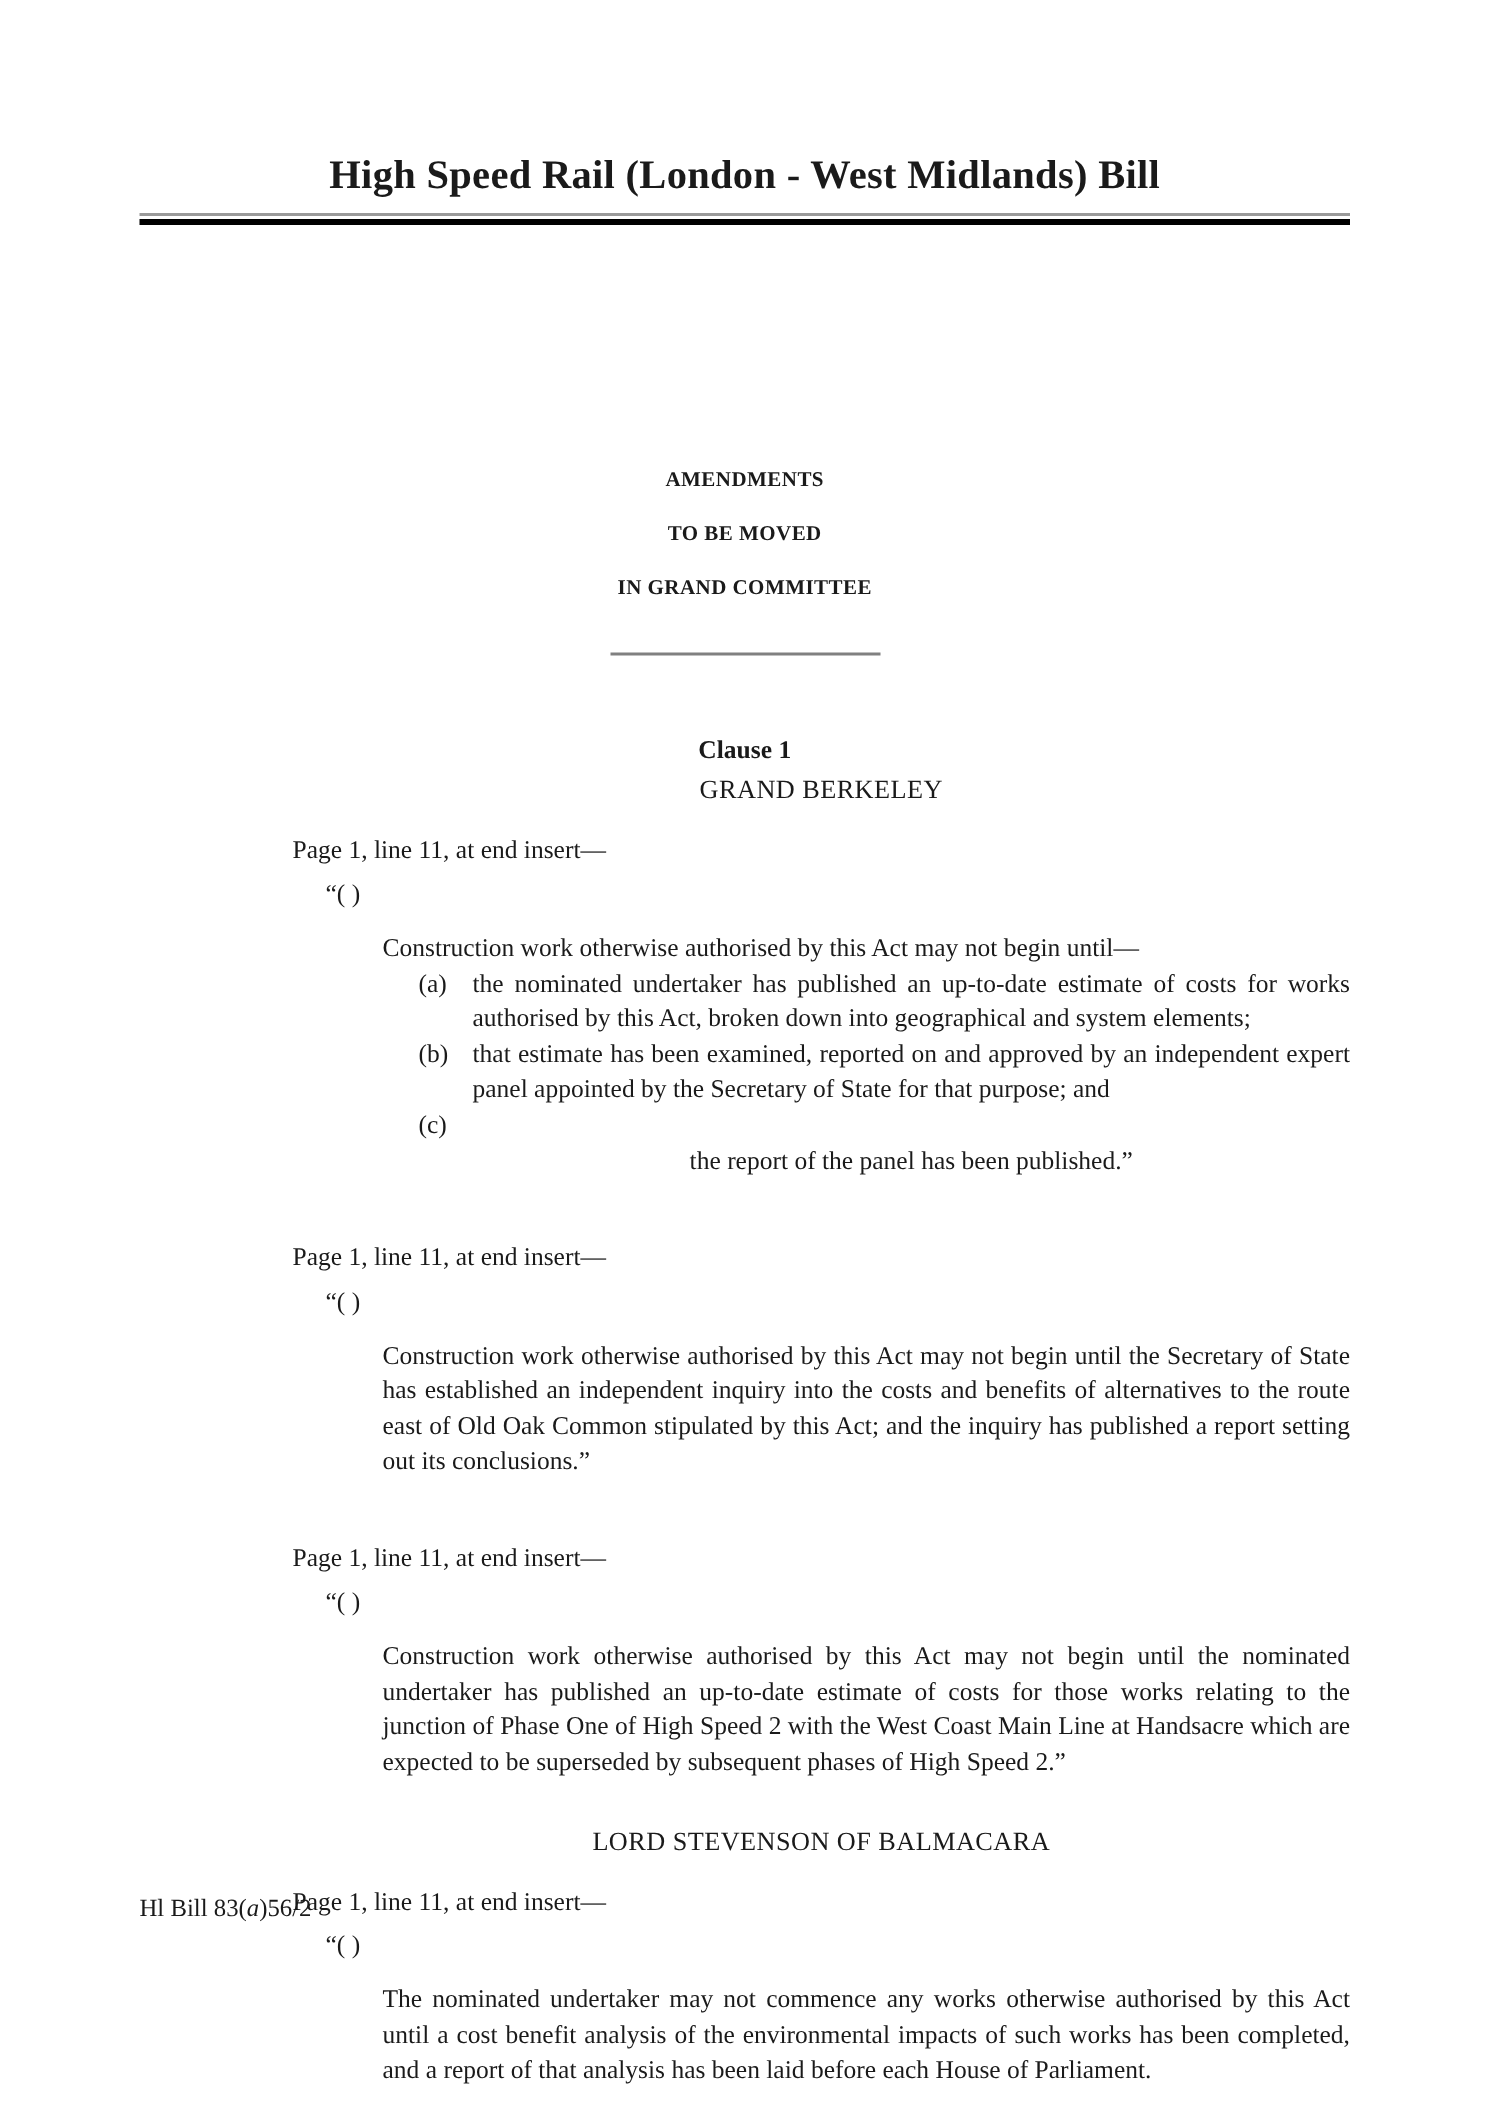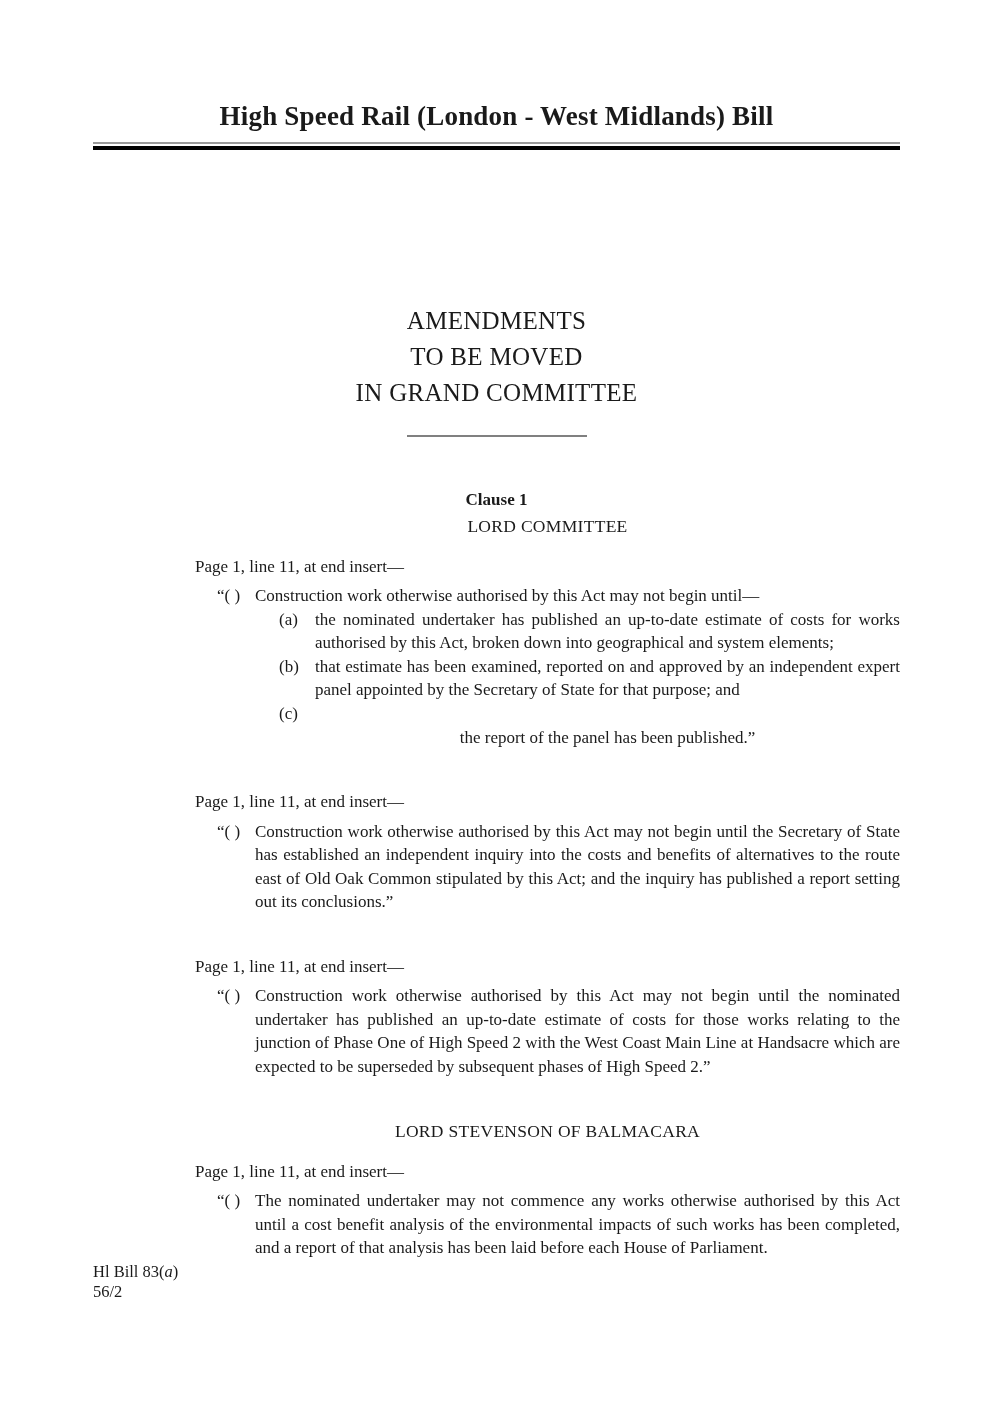--- a/index.html
+++ b/index.html
@@ -60,23 +60,24 @@
 
   
   .heading-stack {
     position: absolute;
     left: 93px;
     top: 303px;
     width: 807px;
     text-align: center;
   }
   .heading-stack .hline {
-    font-size: 25px;
+    font-size: 14px;
     line-height: 36px;
     letter-spacing: 0.3px;
+    font-weight: bold;
   }
   .short-rule {
     width: 180px;
     height: 2px;
     background: #808080;
     margin: 24px auto 0 auto;
   }
 
   
   .clause-heading {
@@ -100,21 +101,21 @@
   }
 
   .member-name {
     text-align: center;
     font-size: 17.5px;
     letter-spacing: 0.3px;
     margin: 0 0 14px 0;
     padding-left: 0;
   }
   .member-name.second {
-    margin-top: 42px;
+    margin-top: 30px;
   }
 
   .instruction {
     margin: 16px 0 6px 0;
     text-align: left;
     white-space: nowrap;
   }
 
   .amendment {
     display: flex;
@@ -126,20 +127,21 @@
     flex: 0 0 auto;
     width: 38px;
     text-align: left;
     white-space: nowrap;
   }
   .amendment .atext {
     flex: 1 1 auto;
     text-align: justify;
     text-justify: inter-word;
     hyphens: none;
+    margin-top: 36px;
   }
   .amendment .atext.nojust {
     text-align: left;
   }
 
   .subpara-list {
     margin: 0;
     padding: 0 0 0 84px;
   }
   .subpara {
@@ -168,21 +170,20 @@
   
   .footer {
     position: absolute;
     left: 93px;
     top: 1262px;
     width: 807px;
     display: flex;
     justify-content: flex-start;
     align-items: baseline;
     font-size: 16.5px;
-    flex-direction: column;
   }
   .footer .fr {
     text-align: right;
   }
   .ital { font-style: italic; }
 </style>
 </head>
 <body>
 
 <div class="page">
@@ -200,21 +201,21 @@
     <div class="hline">AMENDMENTS</div>
     <div class="hline">TO BE MOVED</div>
     <div class="hline">IN GRAND COMMITTEE</div>
     <div class="short-rule"></div>
   </div>
 
   <div class="clause-heading">Clause 1</div>
 
   <div class="body-area">
 
-    <div class="member-name">LORD COMMITTEE</div>
+    <div class="member-name">GRAND BERKELEY</div>
 
     <div>
       <p class="instruction">Page 1, line 11, at end insert—</p>
       <div class="amendment">
         <span class="marker">“( )</span>
         <span class="atext nojust">Construction work otherwise authorised by this Act may not begin until—</span>
       </div>
       <div class="subpara-list">
         <div class="subpara">
           <span class="slabel">(a)</span>

